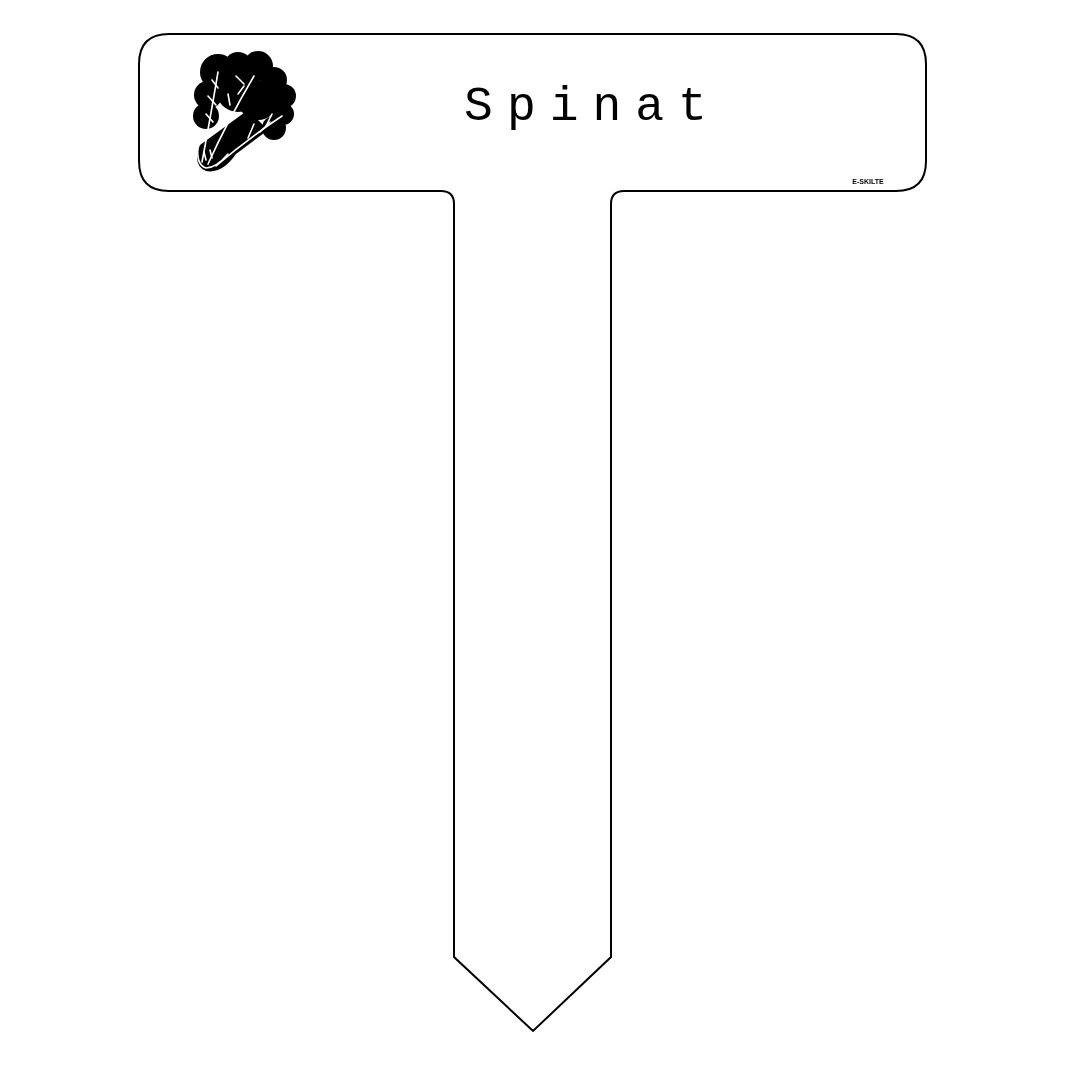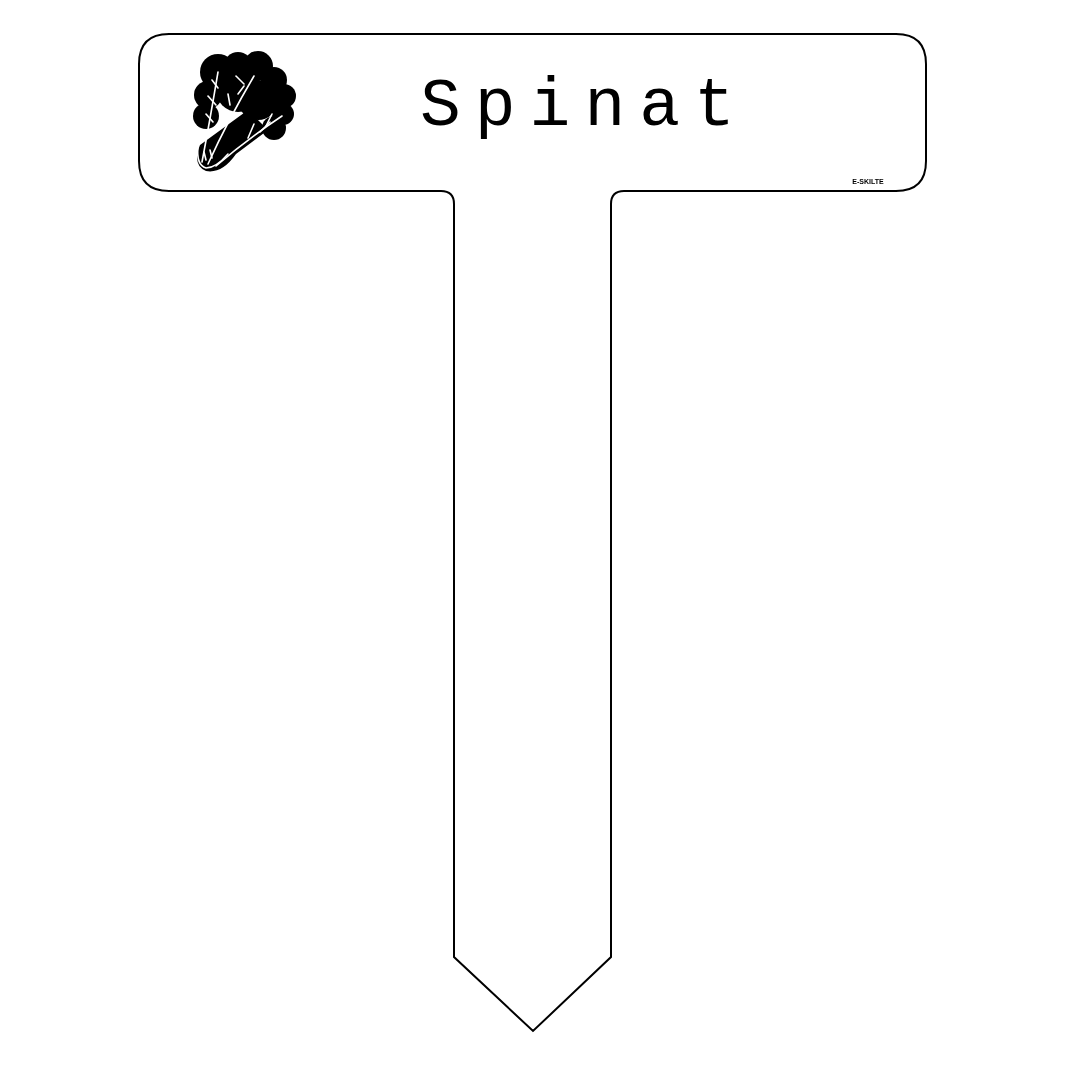--- a/index.html
+++ b/index.html
@@ -1,22 +1,22 @@
 <!DOCTYPE html>
 <html><head>
   <meta charset="utf-8">
   <style>
     html, body { margin: 0; padding: 0; background: #ffffff; }
     body { width: 1067px; height: 1067px; position: relative; overflow: hidden; }
     .sign-svg { position: absolute; left: 0; top: 0; width: 1067px; height: 1067px; }
     .title {
       position: absolute; left: 420px; top: 62px; width: 345px; height: 90px;
       font-family: "Liberation Mono", "DejaVu Sans Mono", monospace;
-      font-size: 68px; letter-spacing: 14px; color: #000;
-      line-height: 90px; text-align: left; white-space: nowrap;
+      font-size: 48px; letter-spacing: 14px; color: #000;
+      line-height: 90px; text-align: center; white-space: nowrap;
     }
     .brand {
       position: absolute; left: 846px; top: 178px; width: 44px;
       font-family: "Liberation Sans", "DejaVu Sans", sans-serif;
       font-size: 7px; font-weight: bold; color: #000; text-align: center;
       letter-spacing: 0px;
     }
     .icon { position: absolute; left: 188px; top: 50px; width: 114px; height: 124px; }
   </style>
 </head>

